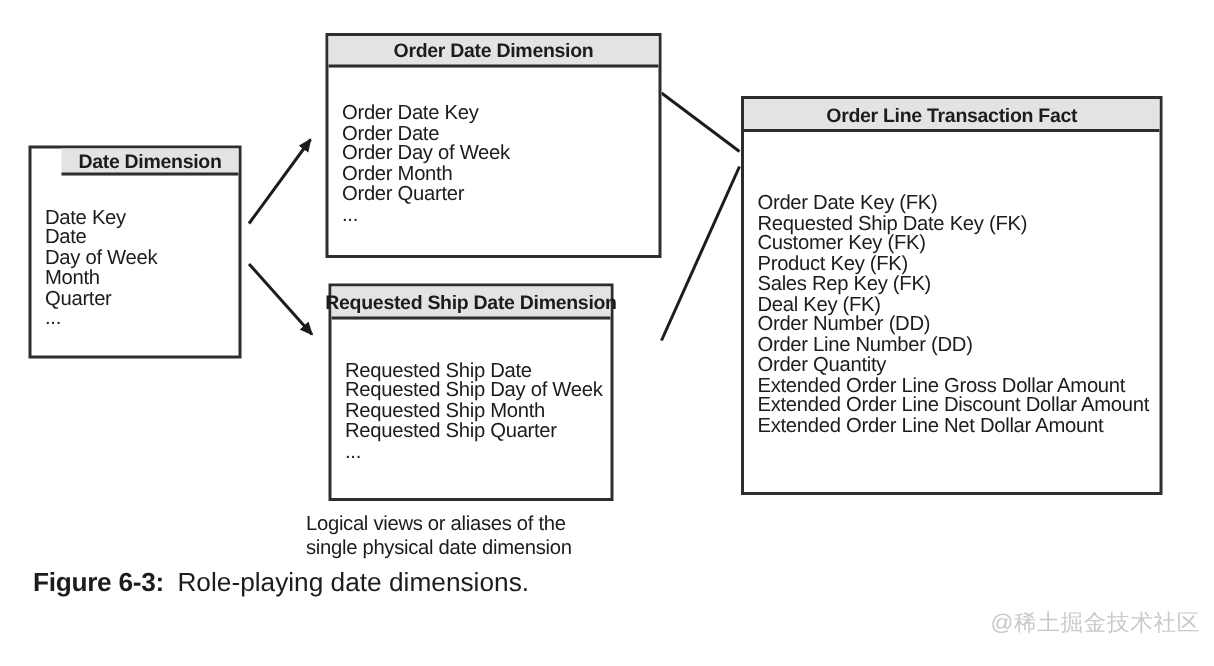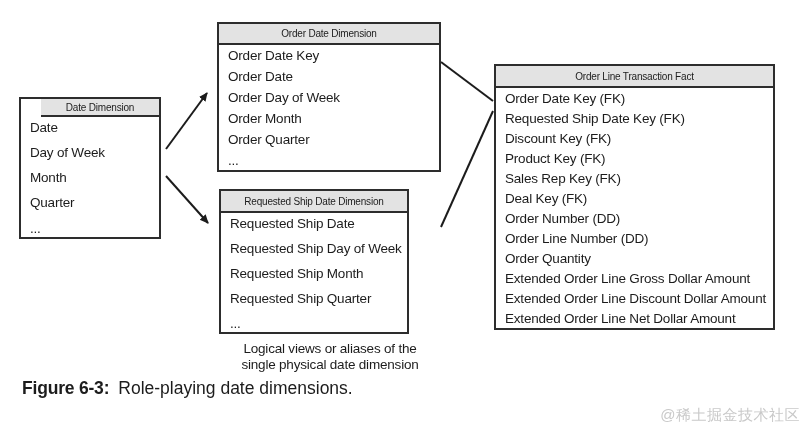--- a/index.html
+++ b/index.html
@@ -25,33 +25,33 @@
   .tbl {
     position: absolute;
     border: 2px solid var(--border);
     background: #fff;
     display: flex;
     flex-direction: column;
   }
   .tbl-header {
     background: var(--header_bg);
     border-bottom: 2px solid var(--border);
-    font-weight: normal;
-    font-size: 10px;
+    font-weight: bold;
+    font-size: 13px;
     letter-spacing: -0.2px;
     display: flex;
     align-items: center;
     justify-content: center;
     white-space: nowrap;
   }
   .tbl-rows {
     flex: 1;
     display: flex;
     flex-direction: column;
-    justify-content: space-between;
+    justify-content: center;
     padding-left: 9px;
     padding-top: 4px;
     padding-bottom: 2px;
   }
   .tbl-row {
     font-size: 13.5px;
     letter-spacing: -0.2px;
     line-height: 1;
     white-space: nowrap;
   }
@@ -72,21 +72,21 @@
     pointer-events: none;
   }
   #connectors line { stroke: var(--ink); stroke-width: 2; }
   #connectors .arrowhead { fill: var(--ink); }
 
   #note {
     position: absolute;
     left: 204px;
     top: 341px;
     width: 252px;
-    text-align: center;
+    text-align: left;
     font-size: 13.5px;
     letter-spacing: -0.2px;
     line-height: 16px;
   }
   #figure-caption {
     position: absolute;
     left: 22px;
     top: 378px;
     font-size: 17.5px;
     white-space: nowrap;
@@ -123,20 +123,21 @@
       <line x1="441" y1="62" x2="493" y2="101"></line>
     </g>
     <g>
       <line x1="441" y1="227" x2="493" y2="111"></line>
     </g>
   </svg>
 
   <div class="tbl" id="tbl-date">
     <div class="tbl-header">Date Dimension</div>
     <div class="tbl-rows">
+      <div class="tbl-row">Date Key</div>
       <div class="tbl-row">Date</div>
       <div class="tbl-row">Day of Week</div>
       <div class="tbl-row">Month</div>
       <div class="tbl-row">Quarter</div>
       <div class="tbl-row">...</div>
     </div>
   </div>
 
   <div class="tbl" id="tbl-order">
     <div class="tbl-header">Order Date Dimension</div>
@@ -159,21 +160,21 @@
       <div class="tbl-row">Requested Ship Quarter</div>
       <div class="tbl-row">...</div>
     </div>
   </div>
 
   <div class="tbl" id="tbl-fact">
     <div class="tbl-header">Order Line Transaction Fact</div>
     <div class="tbl-rows">
       <div class="tbl-row">Order Date Key (FK)</div>
       <div class="tbl-row">Requested Ship Date Key (FK)</div>
-      <div class="tbl-row">Discount Key (FK)</div>
+      <div class="tbl-row">Customer Key (FK)</div>
       <div class="tbl-row">Product Key (FK)</div>
       <div class="tbl-row">Sales Rep Key (FK)</div>
       <div class="tbl-row">Deal Key (FK)</div>
       <div class="tbl-row">Order Number (DD)</div>
       <div class="tbl-row">Order Line Number (DD)</div>
       <div class="tbl-row">Order Quantity</div>
       <div class="tbl-row">Extended Order Line Gross Dollar Amount</div>
       <div class="tbl-row">Extended Order Line Discount Dollar Amount</div>
       <div class="tbl-row">Extended Order Line Net Dollar Amount</div>
     </div>

